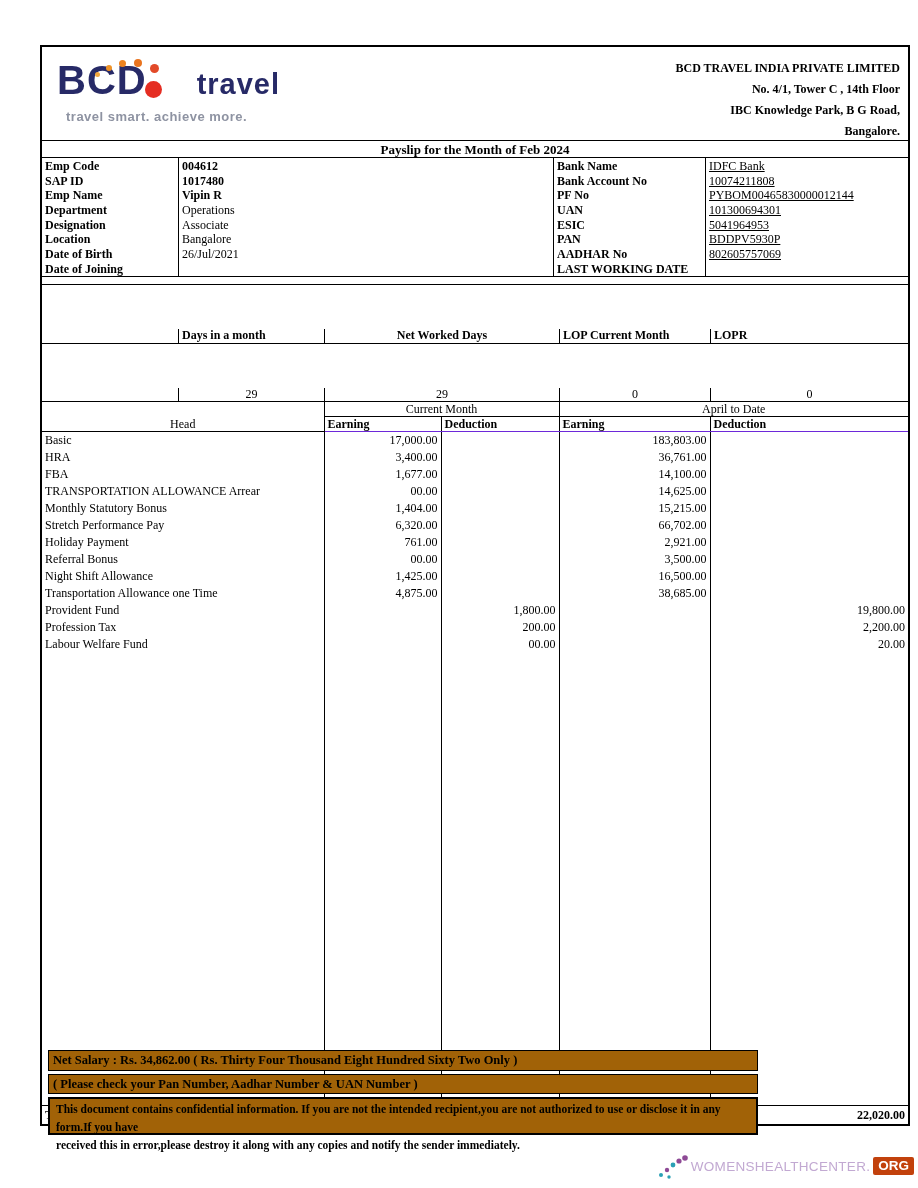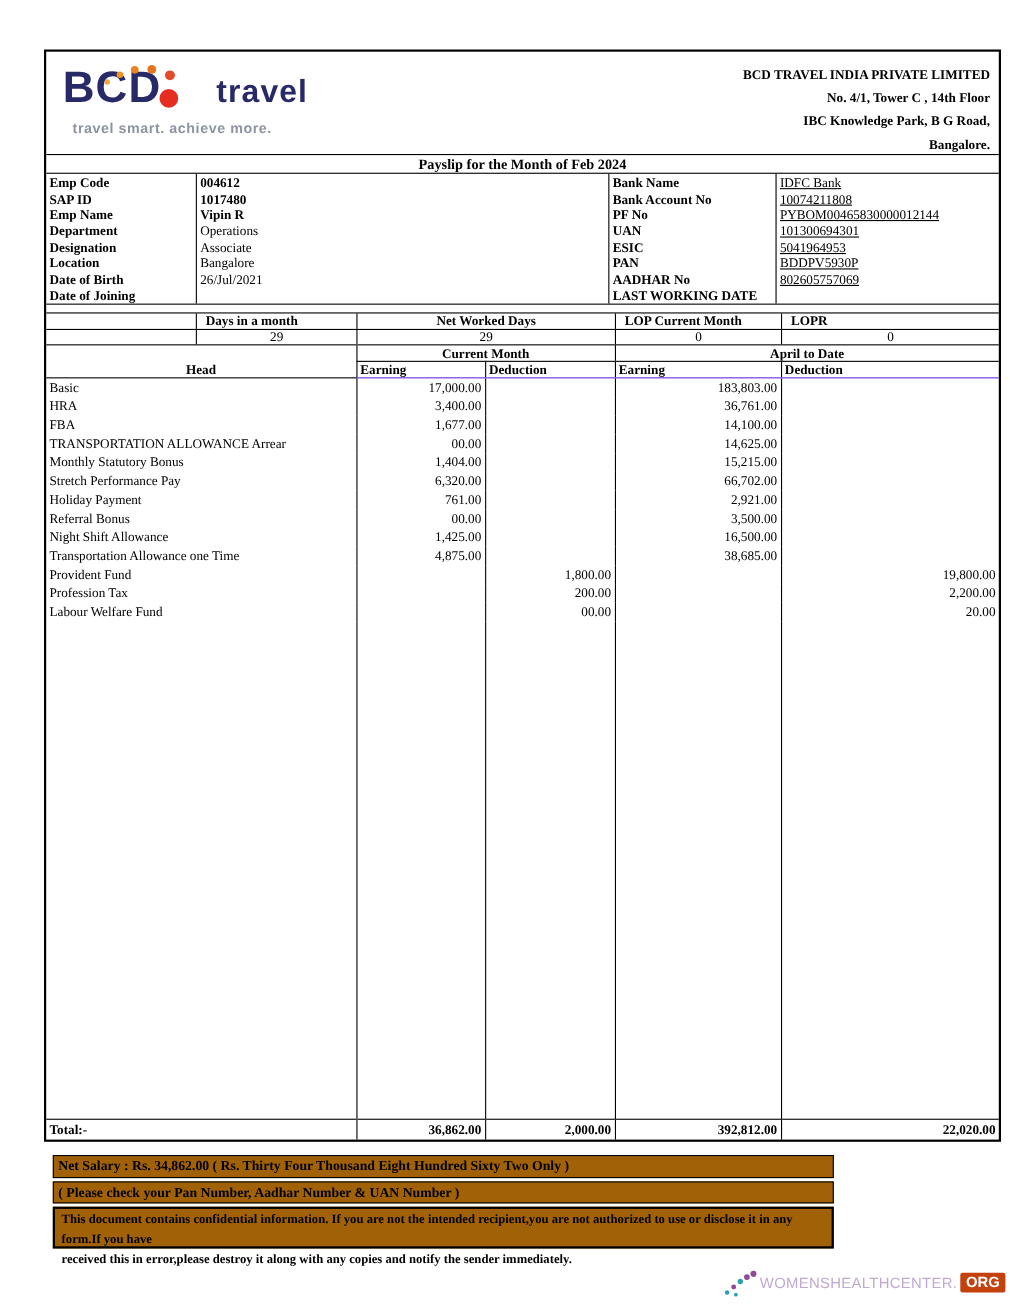--- a/index.html
+++ b/index.html
@@ -52,38 +52,38 @@
   .w-v1 { width:375px; border-left:1px solid #000; }
   .w-l2 { width:152px; border-left:1px solid #000; }
   .w-v2 { width:203px; border-left:1px solid #000;text-decoration:underline; }
 
   .blank-strip { height:8px; border-bottom:1px solid #000; }
 
   
   .days-table { font-size:12px; }
   .days-row { display:flex; }
   .days-row.hdr { font-weight:bold; border-bottom:1px solid #000; }
-  .days-cell { height:13.5px; line-height:13px; padding:0 8px; overflow:hidden; }
+  .days-cell { height:13.5px; line-height:13px; padding:0 3px; overflow:hidden;margin-top:44px; }
   .dc1 { width:136px; }
   .dc2 { width:146px; border-left:1px solid #000; }
   .dc3 { width:235px; border-left:1px solid #000; text-align:center; }
   .dc4 { width:151px; border-left:1px solid #000; }
   .dc5 { width:198px; border-left:1px solid #000; }
   .days-row.vals .days-cell { text-align:center; }
 
   
   table.main-table { width:100%; border-collapse:collapse; table-layout:fixed; font-size:12px; border-top:1px solid #000; }
   .main-table col.c1 { width:282px; }
   .main-table col.c2 { width:117px; }
   .main-table col.c3 { width:118px; }
   .main-table col.c4 { width:151px; }
   .main-table col.c5 { width:198px; }
   .main-table td { padding:0 3px; overflow:hidden; white-space:nowrap; }
   .main-table td.vline { border-left:1px solid #000; }
-  .main-table tr.grp td { height:14px; line-height:14px; font-weight:bold; text-align:center; border-bottom:1px solid #000; }
+  .main-table tr.grp td { height:14px; line-height:14px; font-weight:normal; text-align:center; border-bottom:1px solid #000; }
   .main-table td.head-cell {
     vertical-align:bottom; font-weight:bold; text-align:left; border-bottom:1px solid #000;
   }
   .main-table tr.colhdr td { height:14px; line-height:14px; font-weight:bold; text-align:left; border-bottom:1px solid #6d28d9; }
   .main-table tr.body-row td { height:17px; line-height:17px; }
   .num { text-align:right; }
   .pad-e  { padding-right:8px; }
   .pad-d1 { padding-right:14px; }
   .pad-e2 { padding-right:8px; }
   .pad-d2 { padding-right:24px; }

